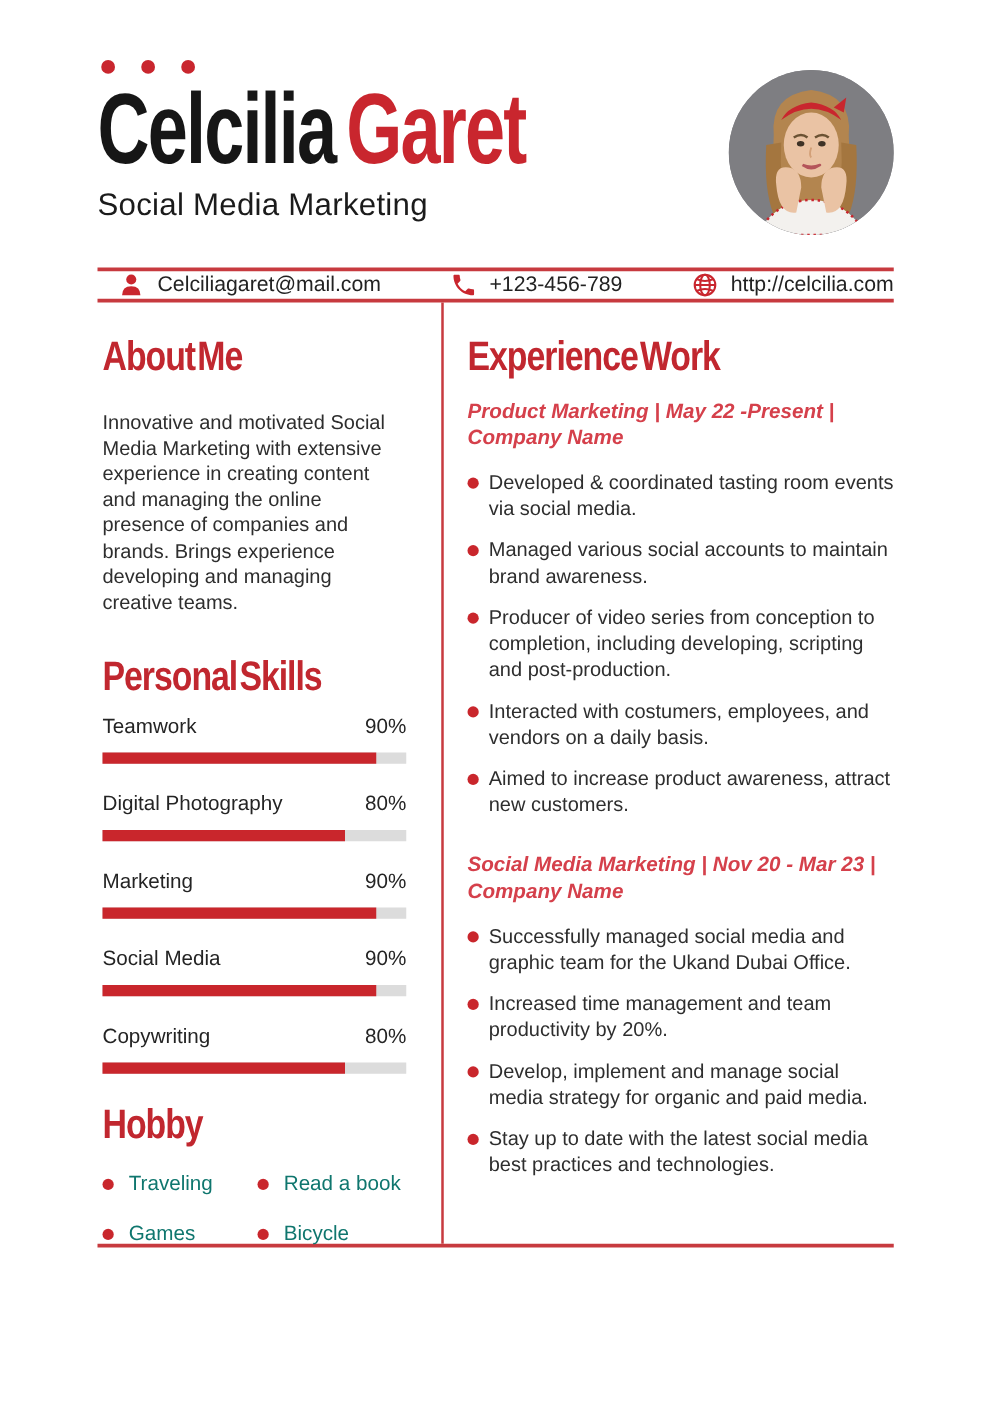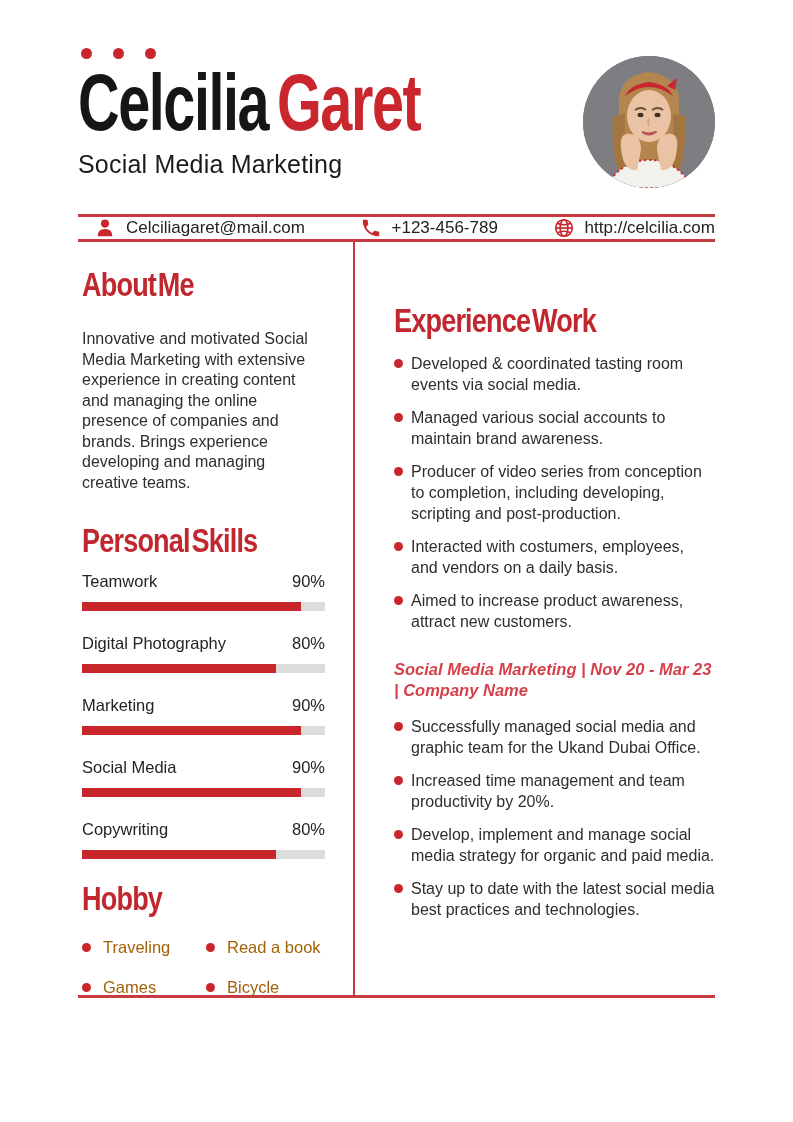--- a/index.html
+++ b/index.html
@@ -33,40 +33,40 @@
     margin-top:14px; height:28px;
     border-top:3px solid #c73a3f; border-bottom:3px solid #c73a3f;
     display:flex; align-items:center; justify-content:space-between;
   }
   .contact-item { display:flex; align-items:center; gap:10px; font-size:17px; color:#222; }
   .contact-item:first-child { margin-left:16px; }
   .cicon { width:22px; height:22px; flex:0 0 auto; }
   
   .columns { display:flex; height:753px; }
   .left-col { width:277px; border-right:2px solid #c73a3f; padding:26px 28px 0 4px; }
-  .right-col { flex:1; padding:26px 0 0 39px;margin-top:36px; }
+  .right-col { flex:1; padding:26px 0 0 19px; }
   .sec-title {
     display:inline-block; white-space:nowrap;
     font-size:33px; line-height:34px; font-weight:800;
     letter-spacing:-1px; word-spacing:-6px; color:#c1272f;
     transform:scaleX(.82); transform-origin:left top;
   }
   
   .about-text { margin-top:27px; font-size:16px; line-height:20.5px; color:#2e2e2e; }
   
   .skills-title-wrap { margin-top:31px; }
   .skills-list { margin-top:14px; }
   .skill { margin-bottom:23px;text-align:right; }
   .skill-row { display:flex; justify-content:space-between; align-items:baseline; font-size:16.5px; color:#242424; }
   .skill-track { margin-top:11px; height:9px; background:#dcdcdc; }
   .skill-fill { height:9px; background:#c9262c; }
   
   .hobby-title-wrap { margin-top:9px; }
   .hobby-grid { margin-top:22px; display:grid; grid-template-columns:124px auto; row-gap:21px; }
-  .hobby-item { display:flex; align-items:center; gap:12px; font-size:16.5px; color:#a16207; }
+  .hobby-item { display:flex; align-items:center; gap:12px; font-size:16.5px; color:#0f766e; }
   .bullet-dot { width:9px; height:9px; border-radius:50%; background:#c9262c; flex:0 0 auto; }
   
   .job-heading { margin-top:17px; font-size:16.5px; line-height:21px; font-style:italic; font-weight:700; color:#d5404b; }
   .job2-heading { margin-top:27px; }
   .job-bullets { list-style:none; margin-top:15px; }
   .job-bullets li { display:flex; gap:8px; margin-bottom:12px; font-size:16px; line-height:21px; color:#2e2e2e; }
   .job-bullets .bullet-dot { margin-top:6px; }
   
   .bottom-rule { height:3px; background:#c73a3f; }
 </style>
@@ -222,20 +222,21 @@
               <span>Bicycle</span>
             </div>
         </div>
       </div>
     </div>
 
     <div class="right-col">
       <div>
         <span class="sec-title">Experience Work</span>
 
+        <div class="job-heading">Product Marketing | May 22 -Present | Company Name</div>
         <ul class="job-bullets">
           <li>
               <span class="bullet-dot"></span>
               <span>Developed &amp; coordinated tasting room events via social media.</span>
             </li>
           <li>
               <span class="bullet-dot"></span>
               <span>Managed various social accounts to maintain brand awareness.</span>
             </li>
           <li>

